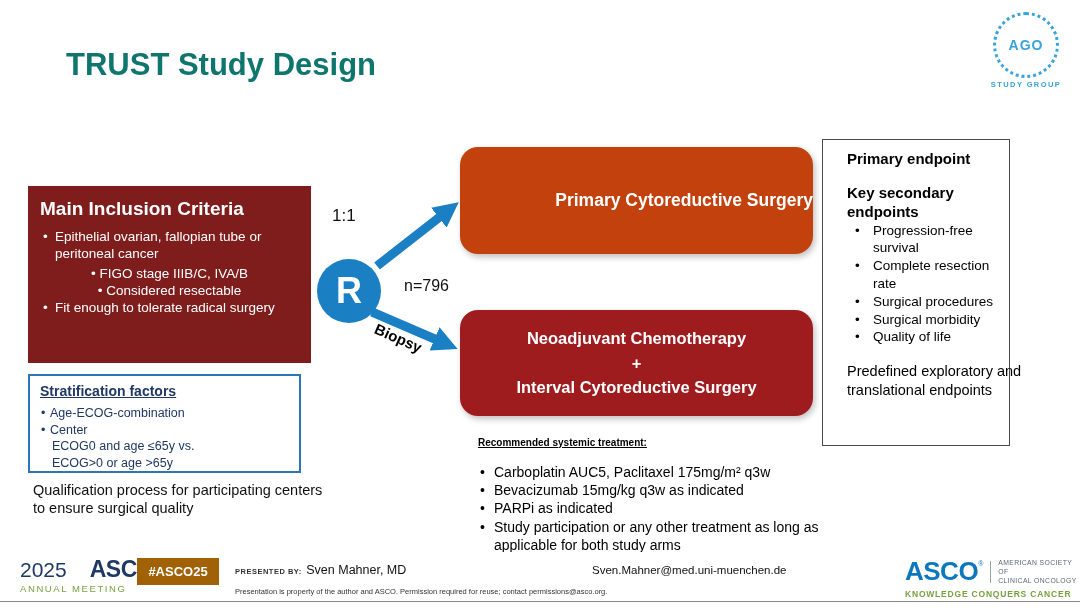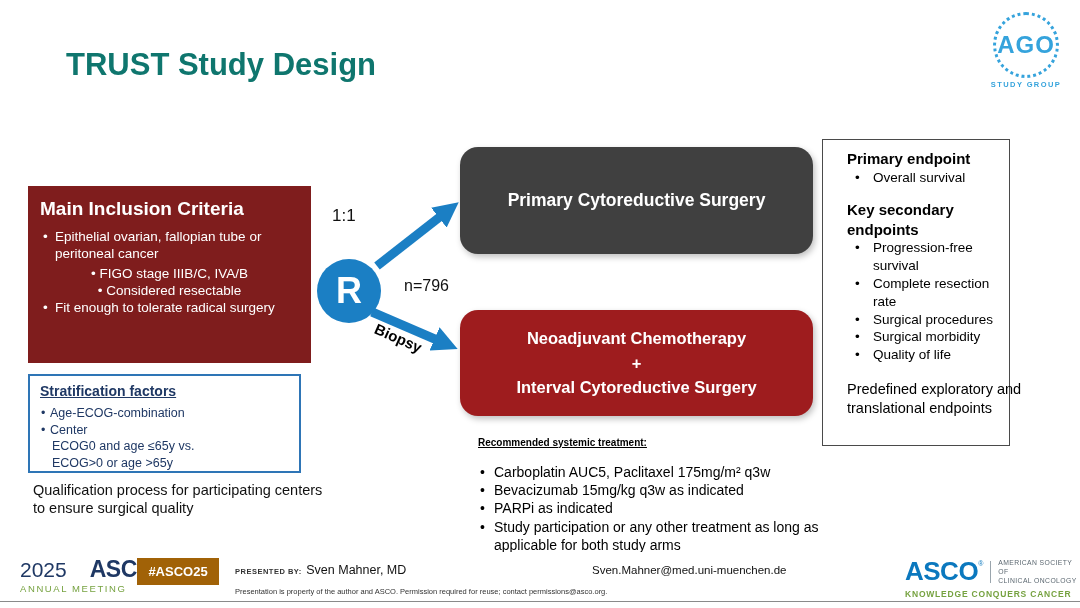--- a/index.html
+++ b/index.html
@@ -6,21 +6,21 @@
   .slide{position:relative;width:1080px;height:608px;background:#ffffff;
          font-family:"Liberation Sans",sans-serif;overflow:hidden;color:#111;}
 
   
   .title{position:absolute;left:66px;top:26px;font-size:31px;font-weight:bold;color:#0f766e;}
 
   
   .ago{position:absolute;left:984px;top:12px;width:84px;text-align:center;}
   .ago-circle{width:60px;height:60px;margin:0 auto;border:3px dotted #35A3DC;border-radius:50%;
               display:flex;align-items:center;justify-content:center;background:#fff;}
-  .ago-name{color:#35A3DC;font-weight:bold;font-size:24px;letter-spacing:1px;}
+  .ago-name{color:#35A3DC;font-weight:bold;font-size:14px;letter-spacing:1px;}
   .ago-sub{margin-top:2px;color:#35A3DC;font-size:7.5px;letter-spacing:1.4px;font-weight:bold;}
 
   
   .green-box{position:absolute;left:28px;top:186px;width:283px;height:177px;background:#7f1d1d;
              color:#fff;padding:12px 12px 0 12px;box-sizing:border-box;}
   .green-title{font-size:19px;font-weight:bold;margin-bottom:8px;}
   .g-bullet{font-size:13.5px;line-height:1.28;padding-left:15px;position:relative;margin-bottom:2px;}
   .g-bullet::before{content:"•";position:absolute;left:3px;}
   .g-sub{font-size:13.5px;line-height:1.28;text-align:center;}
   .g-sub::before{content:"•  ";}
@@ -42,21 +42,21 @@
             color:#fff;font-size:36px;font-weight:bold;}
   .n-label{position:absolute;left:404px;top:277px;font-size:16px;color:#111;}
   .biopsy{position:absolute;left:379px;top:320px;font-size:15px;font-weight:bold;color:#000;
           transform:rotate(24deg);transform-origin:left top;}
   .arrows{position:absolute;left:0;top:0;width:1080px;height:608px;pointer-events:none;}
 
   
   .arm{position:absolute;left:460px;width:353px;border-radius:18px;color:#fff;font-weight:bold;
        display:flex;flex-direction:column;align-items:center;justify-content:center;text-align:center;
        box-shadow:2px 3px 6px rgba(0,0,0,0.25);box-sizing:border-box;}
-  .arm-primary{top:147px;height:107px;background:#404040;font-size:17.5px;}
+  .arm-primary{top:147px;height:107px;background:#c2410c;font-size:17.5px;align-items:flex-end;}
   .arm-neo{top:310px;height:106px;background:#9E1C1E;font-size:16.5px;line-height:1.5;}
 
   
   .endpoints{position:absolute;left:822px;top:139px;width:188px;height:307px;border:1.5px solid #4a4a4a;
              background:#fff;padding:9px 8px 9px 24px;color:#000;box-sizing:border-box;}
   .ep-title{font-size:15px;font-weight:bold;line-height:1.3;}
   .ep-gap{margin-top:14px;}
   .ep-item{font-size:13.5px;line-height:1.32;padding-left:26px;position:relative;}
   .ep-item::before{content:"•";position:absolute;left:8px;}
   .ep-expl{margin-top:16px;font-size:14.5px;line-height:1.3;width:208px;}
@@ -144,21 +144,20 @@
     <div>Primary Cytoreductive Surgery</div>
   </div>
   <div class="arm arm-neo">
     <div>Neoadjuvant Chemotherapy</div>
     <div>+</div>
     <div>Interval Cytoreductive Surgery</div>
   </div>
 
   <div class="endpoints">
     <div class="ep-title">Primary endpoint</div>
-    <div class="ep-item">Overall survival</div>
     <div class="ep-title ep-gap">Key secondary endpoints</div>
     <div class="ep-item">Progression-free survival</div>
     <div class="ep-item">Complete resection rate</div>
     <div class="ep-item">Surgical procedures</div>
     <div class="ep-item">Surgical morbidity</div>
     <div class="ep-item">Quality of life</div>
     <div class="ep-expl">Predefined exploratory and translational endpoints</div>
   </div>
 
   <div class="treatment">

